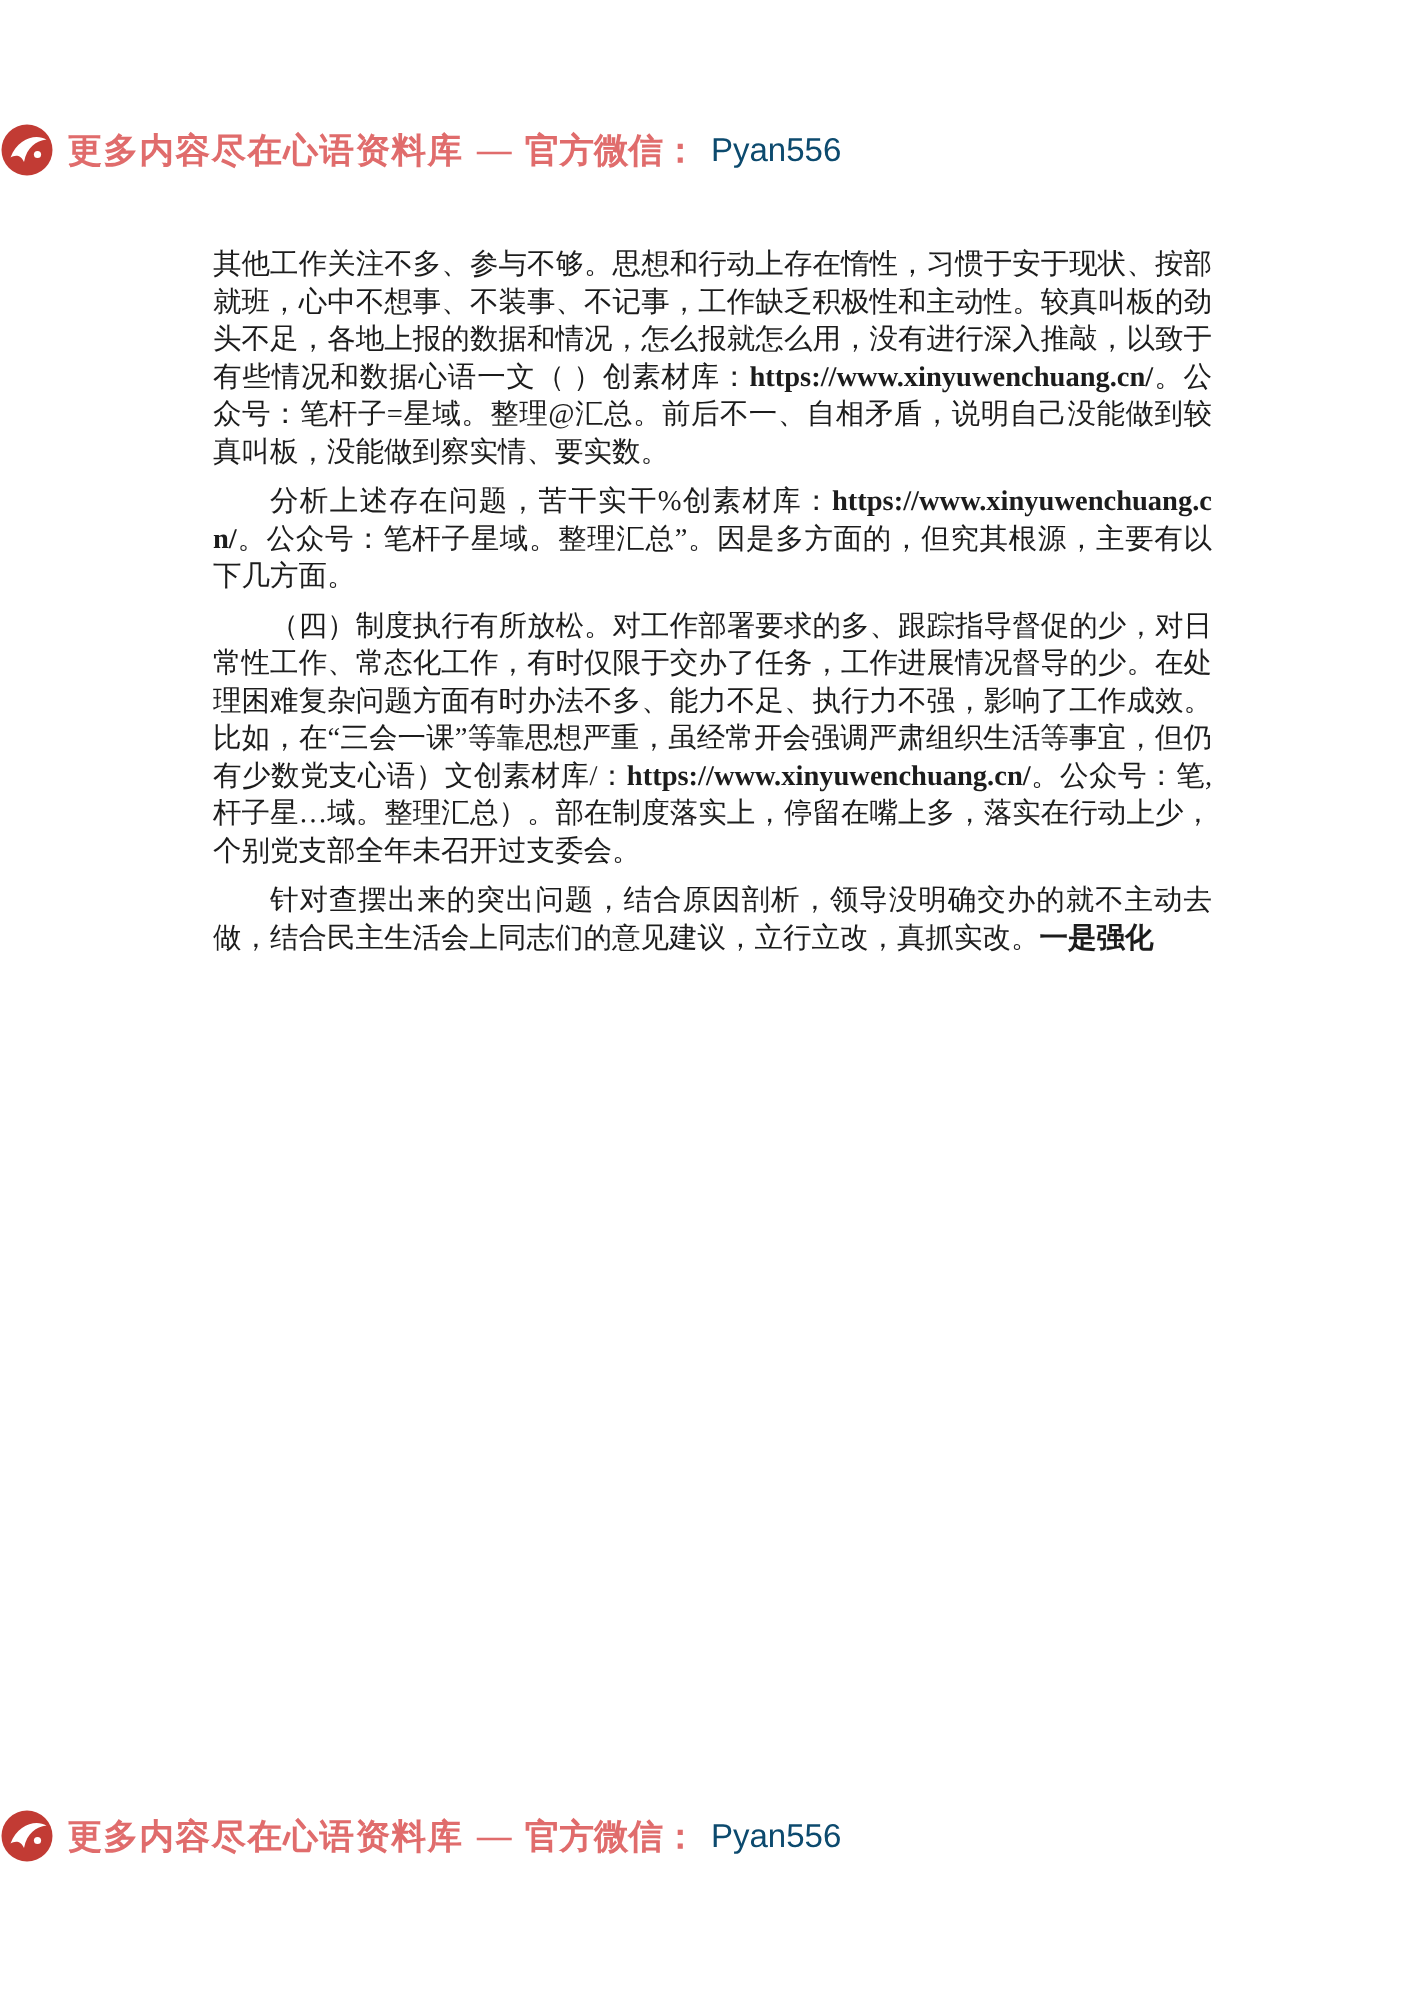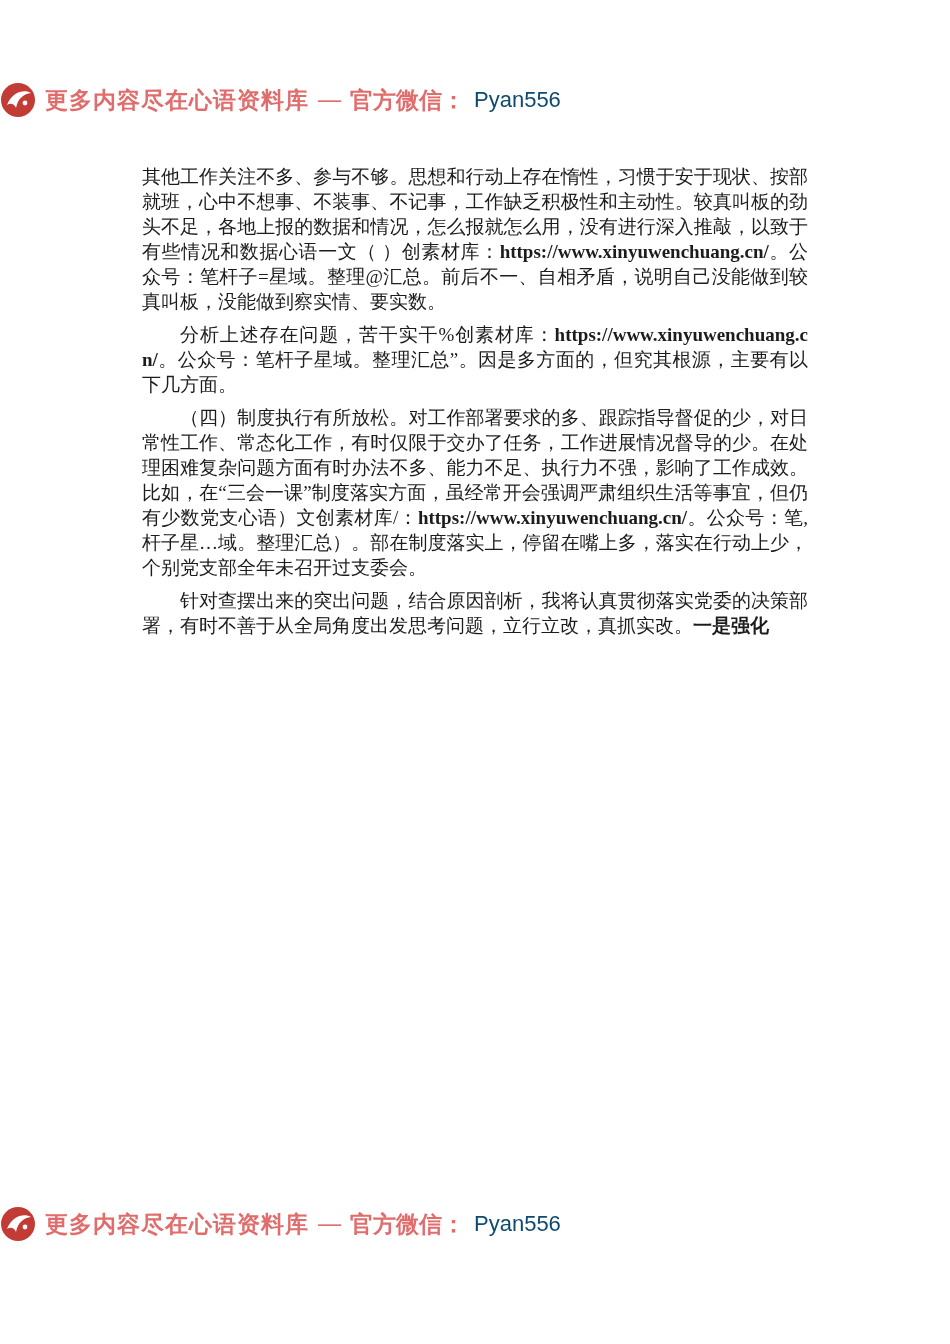--- a/index.html
+++ b/index.html
@@ -92,22 +92,22 @@
     <span class="brand-text">更多内容尽在心语资料库</span>
     <span class="brand-sep">—</span>
     <span class="brand-sep">官方微信：</span>
     <span class="brand-id">Pyan556</span>
   </div>
 
   <div class="content">
 
   <p class="para no-indent"><span class="normal">其他工作关注不多、参与不够。思想和行动上存在惰性，习惯于安于现状、按部就班，心中不想事、不装事、不记事，工作缺乏积极性和主动性。较真叫板的劲头不足，各地上报的数据和情况，怎么报就怎么用，没有进行深入推敲，以致于有些情况和数据心语一文（ ）创素材库：</span><span class="bold">https://www.xinyuwenchuang.cn/</span><span class="normal">。公众号：笔杆子=星域。整理@汇总。前后不一、自相矛盾，说明自己没能做到较真叫板，没能做到察实情、要实数。</span></p>
       <p class="para"><span class="normal">分析上述存在问题，苦干实干%创素材库：</span><span class="bold">https://www.xinyuwenchuang.cn/</span><span class="normal">。公众号：笔杆子星域。整理汇总”。因是多方面的，但究其根源，主要有以下几方面。</span></p>
-      <p class="para"><span class="normal">（四）制度执行有所放松。对工作部署要求的多、跟踪指导督促的少，对日常性工作、常态化工作，有时仅限于交办了任务，工作进展情况督导的少。在处理困难复杂问题方面有时办法不多、能力不足、执行力不强，影响了工作成效。比如，在“三会一课”制度落实方面，虽经常开会强调严肃组织生活等事宜，但仍有少数党支心语）文创素材库/：</span><span class="bold">https://www.xinyuwenchuang.cn/</span><span class="normal">。公众号：笔,杆子星…域。整理汇总）。部在制度落实上，停留在嘴上多，落实在行动上少，个别党支部全年未召开过支委会。</span></p>
-      <p class="para"><span class="normal">针对查摆出来的突出问题，结合原因剖析，我将认真贯彻落实党委的决策部署，有时不善于从全局角度出发思考问题，立行立改，真抓实改。</span><span class="bold">一是强化</span></p>
+      <p class="para"><span class="normal">（四）制度执行有所放松。对工作部署要求的多、跟踪指导督促的少，对日常性工作、常态化工作，有时仅限于交办了任务，工作进展情况督导的少。在处理困难复杂问题方面有时办法不多、能力不足、执行力不强，影响了工作成效。比如，在“三会一课”等靠思想严重，虽经常开会强调严肃组织生活等事宜，但仍有少数党支心语）文创素材库/：</span><span class="bold">https://www.xinyuwenchuang.cn/</span><span class="normal">。公众号：笔,杆子星…域。整理汇总）。部在制度落实上，停留在嘴上多，落实在行动上少，个别党支部全年未召开过支委会。</span></p>
+      <p class="para"><span class="normal">针对查摆出来的突出问题，结合原因剖析，领导没明确交办的就不主动去做，结合民主生活会上同志们的意见建议，立行立改，真抓实改。</span><span class="bold">一是强化</span></p>
     </div>
 
   <div class="watermark footer">
     <span class="logo-wrap">
       <svg viewBox="0 0 36 36" width="36" height="36" aria-hidden="true">
         <circle cx="18" cy="18" r="17" fill="#c23b34"></circle>
         <path d="M7 23 C 12 10, 24 7, 31 11 C 24 12, 18 16, 16 26 C 14 21, 10 21, 7 23 Z" fill="#ffffff"></path>
         <circle cx="25" cy="21" r="2.4" fill="#ffffff"></circle>
       </svg>
     </span>

